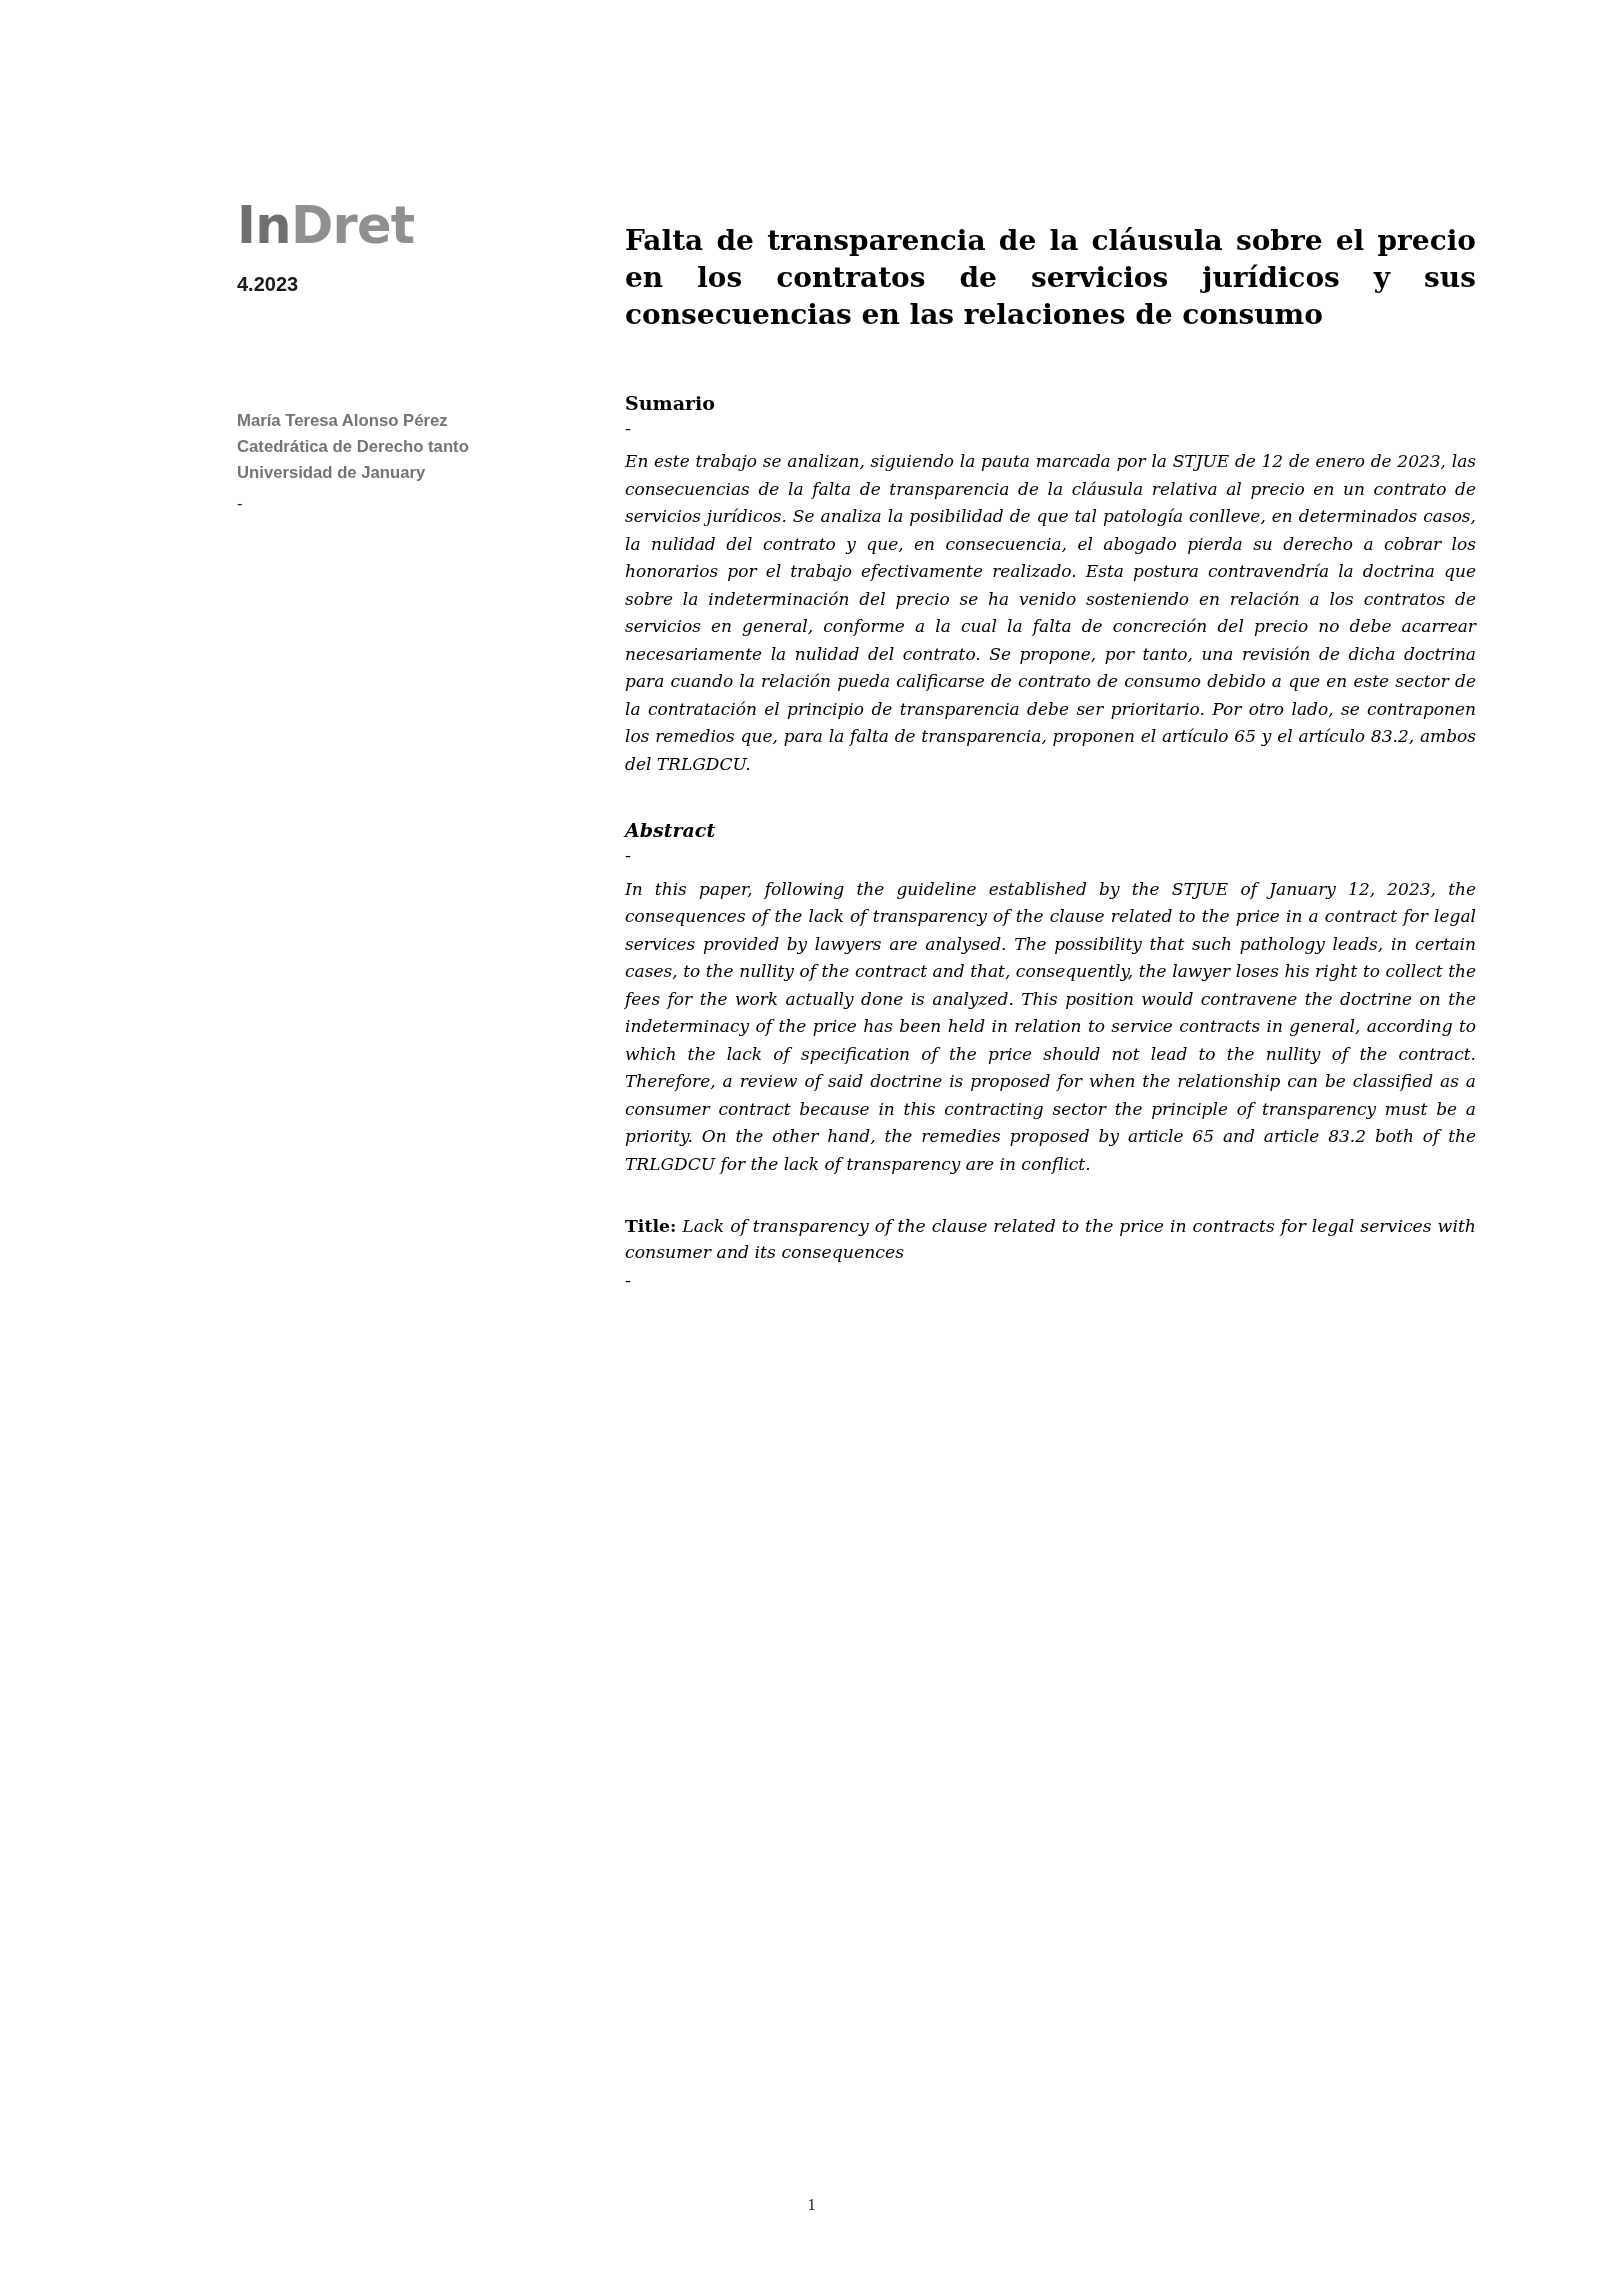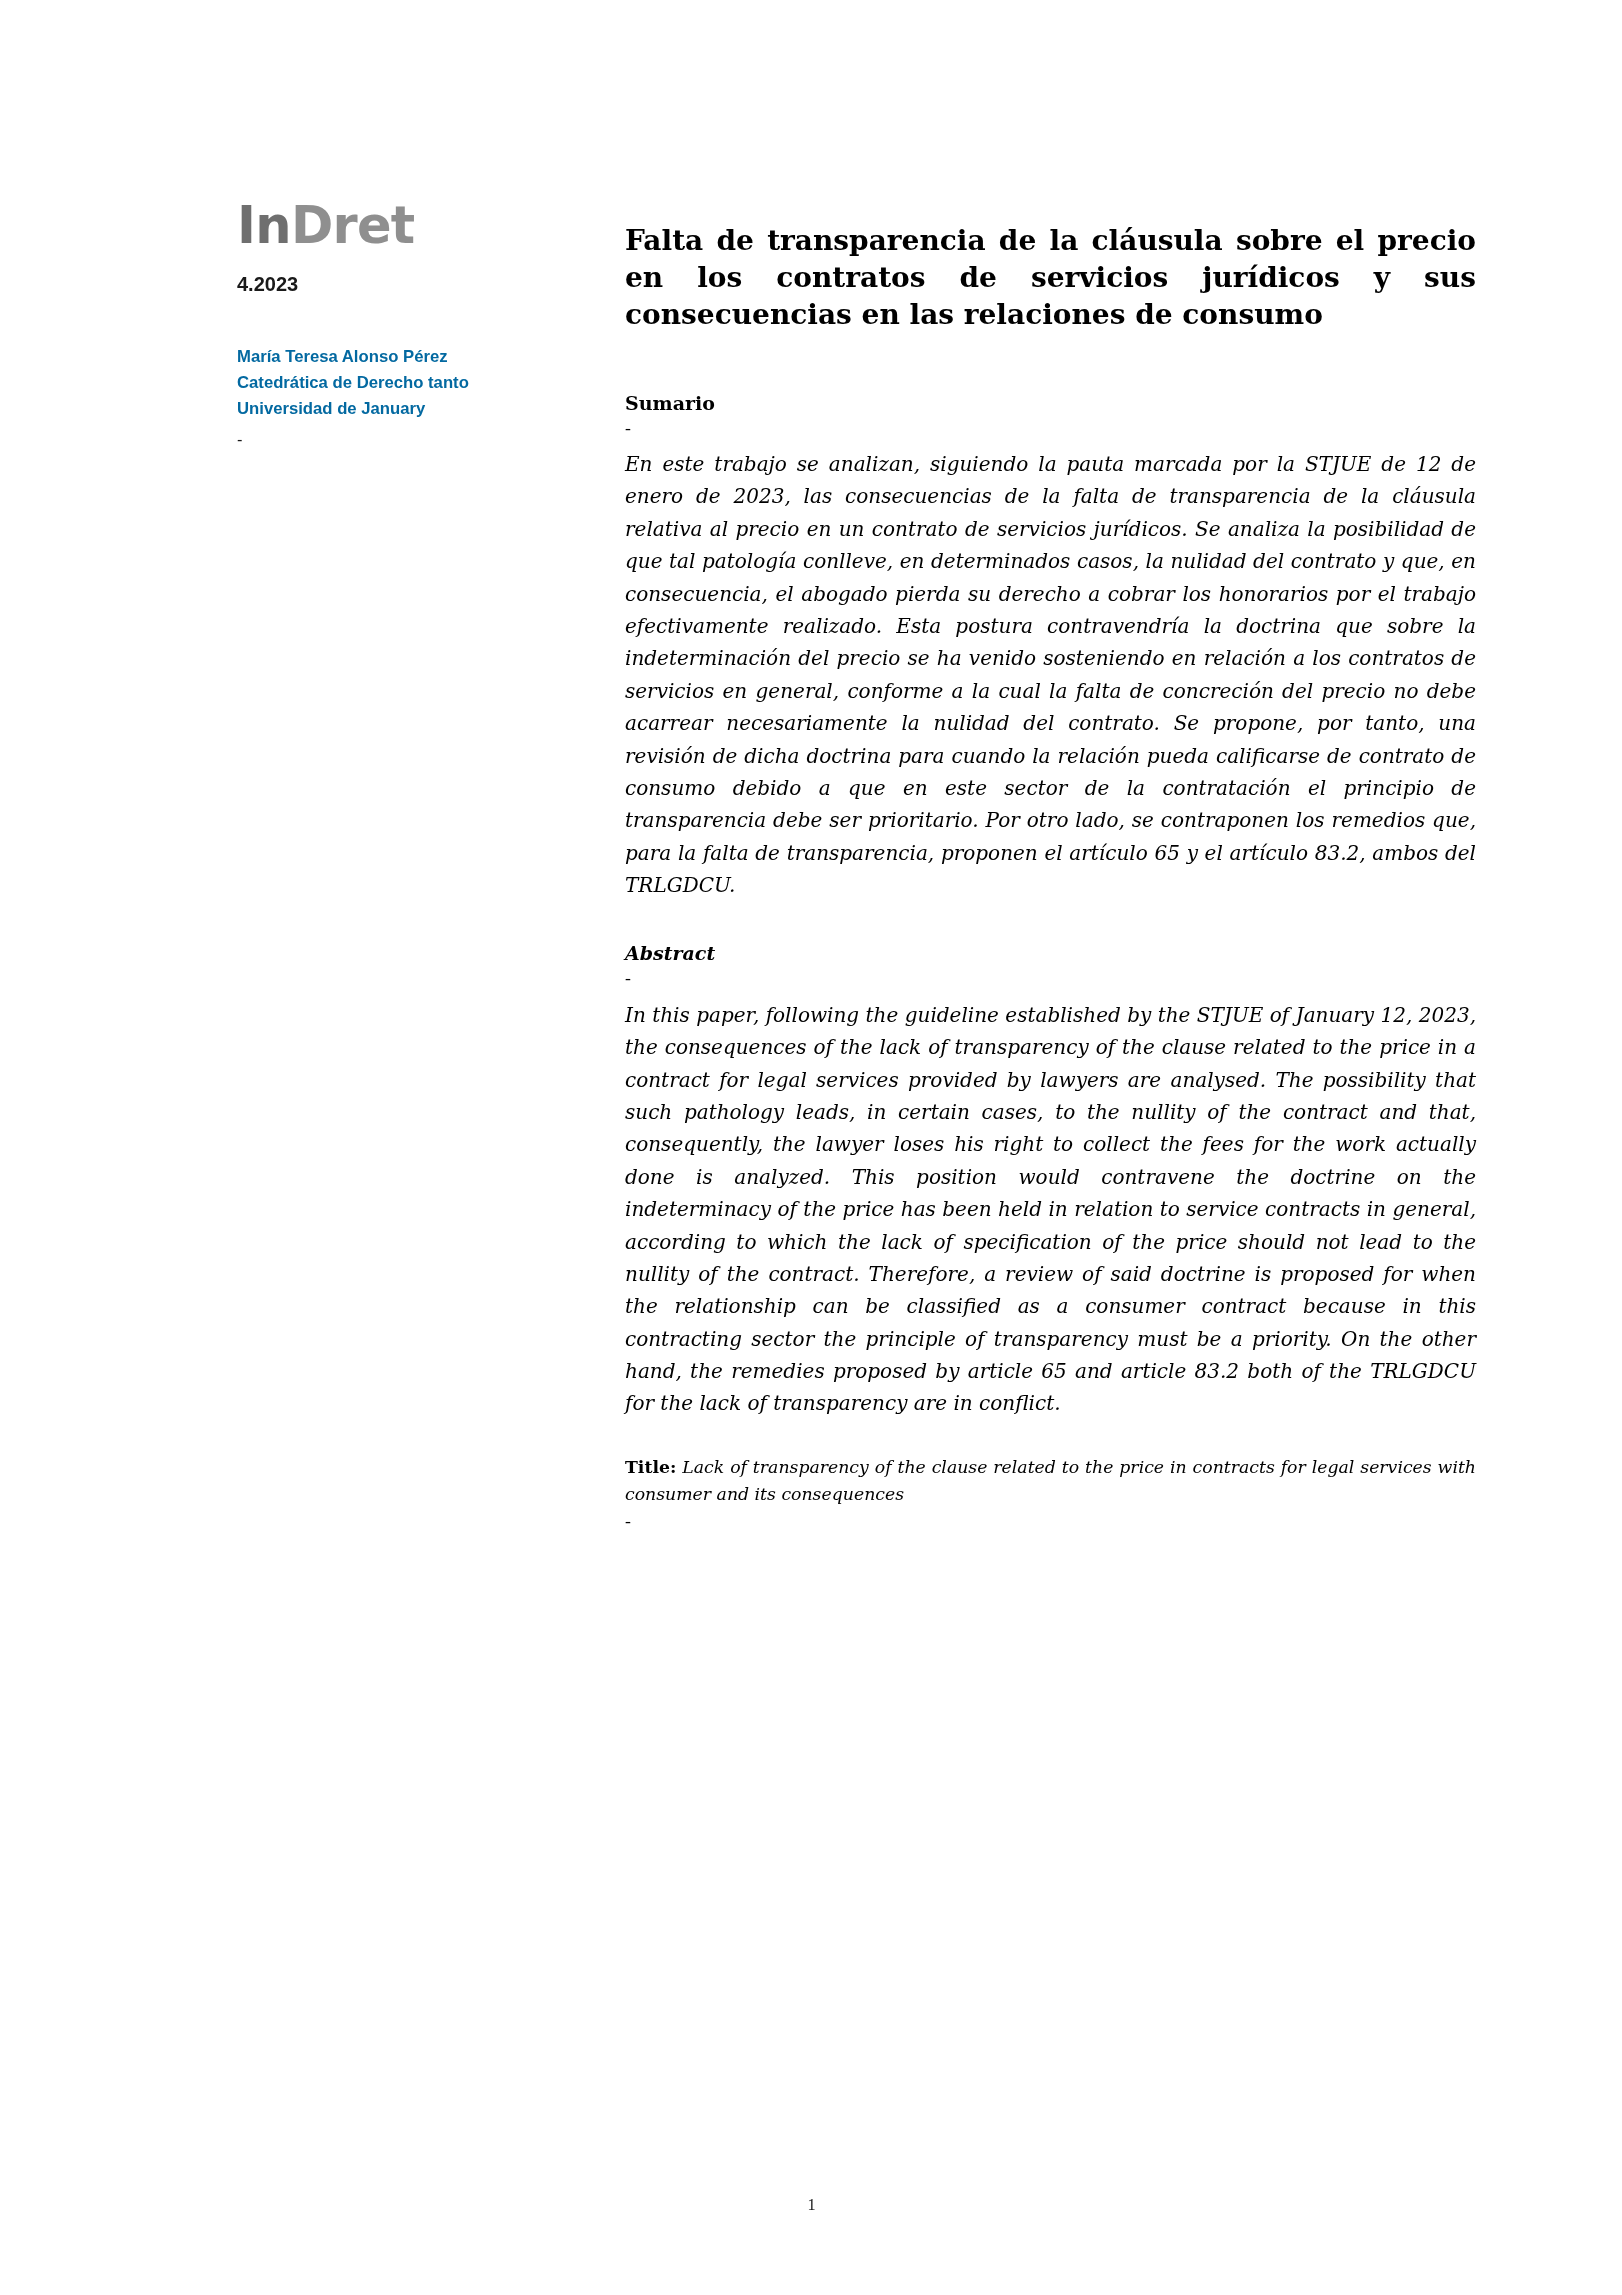--- a/index.html
+++ b/index.html
@@ -38,26 +38,26 @@
   .logo .logo-dret { color: #8f8f8f; }
 
   .issue {
     margin-top: 22px;
     font-family: "Liberation Sans", sans-serif;
     font-weight: bold;
     font-size: 20px;
     color: #1a1a1a;
   }
   .author-block {
-    margin-top: 48px;
+    margin-top: 112px;
     font-family: "Liberation Sans", sans-serif;
     font-weight: bold;
     font-size: 16.7px;
     line-height: 1.55;
-    color: #0369a1;
+    color: #737373;
   }
   .rule-dash {
     margin-top: 9.2px;
     font-family: "Liberation Sans", sans-serif;
     font-size: 16.4px;
     color: #1a1a1a;
     line-height: 1;
   }
 
   
@@ -92,21 +92,21 @@
     font-family: "Liberation Serif", serif;
     font-size: 17.7px;
     color: #000000;
     line-height: 1.2;
     margin-top: 3.9px;
   }
 
   .abstract-body {
     font-family: "DejaVu Serif", serif;
     font-style: italic;
-    font-size: 20px;
+    font-size: 17px;
     line-height: 1.62;
     text-align: justify;
     color: #000000;
     margin-top: 9.2px;
   }
   .abstract-wrap { margin-top: 41px; }
 
   .title-line {
     font-family: "DejaVu Serif", serif;
     font-style: italic;

